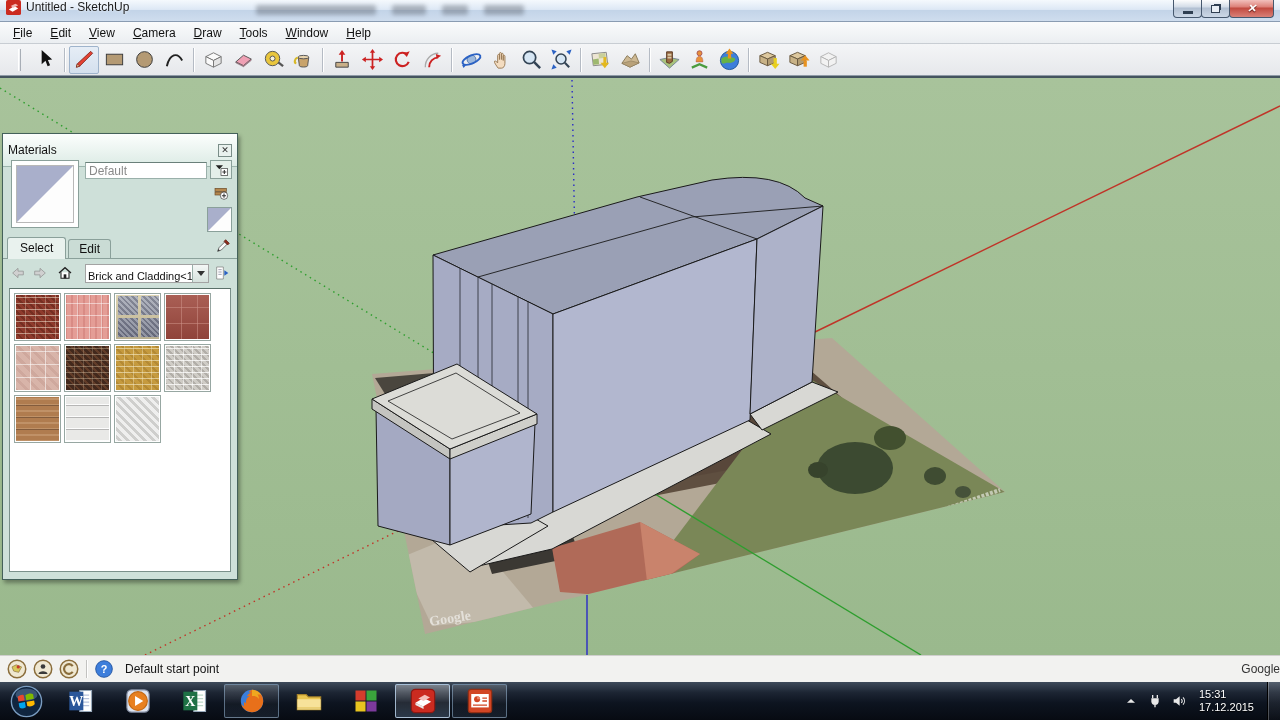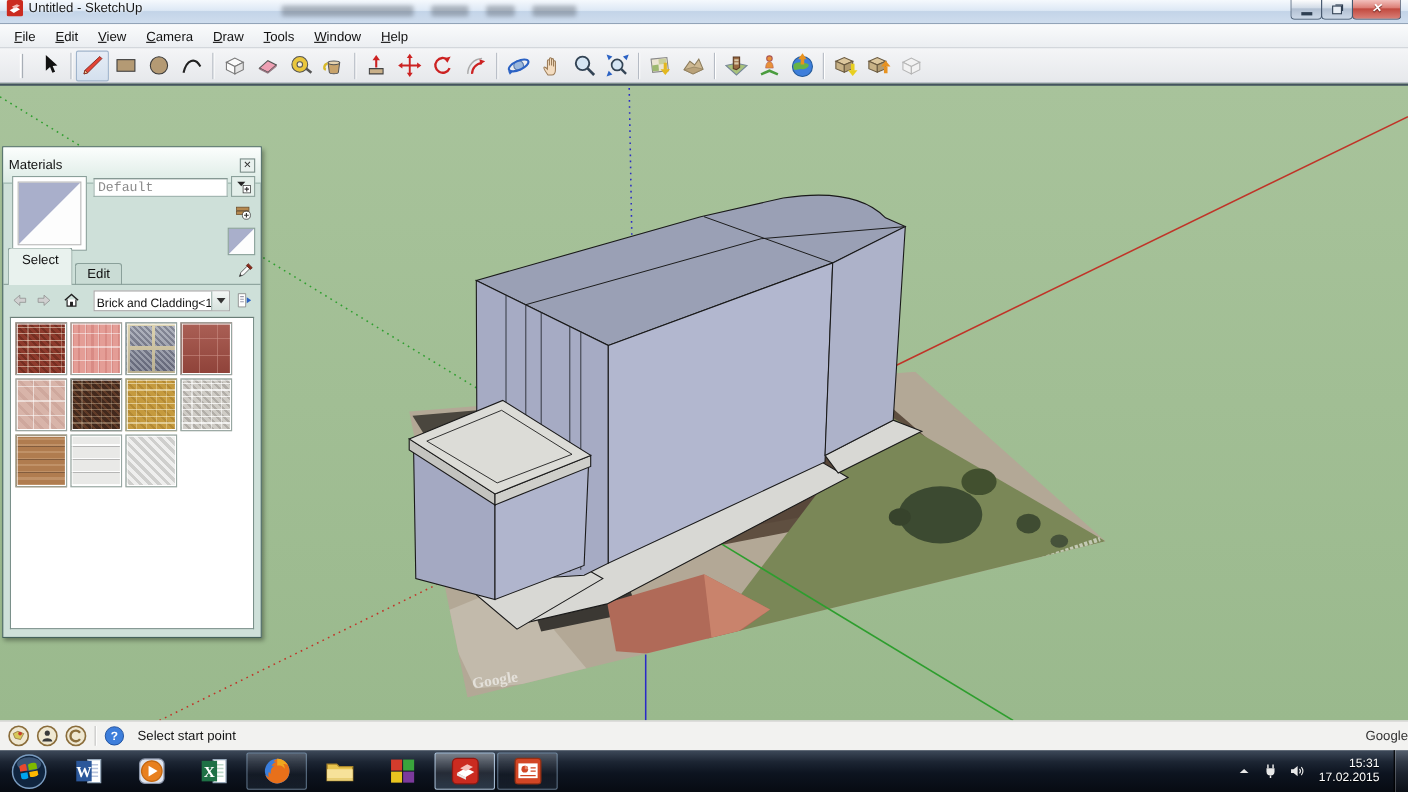--- a/index.html
+++ b/index.html
@@ -30,27 +30,27 @@
 .tb-btn.active{background:linear-gradient(#e6edf6,#d4e0ee);border-color:#9fb4cc}
 
 #viewport{position:absolute;top:76px;left:0;width:1280px;height:579px;background:#9fbd92;border-top:2px solid #44545e}
 #viewport svg.scene{position:absolute;left:0;top:0}
 
 #materials{position:absolute;left:2px;top:55px;width:236px;height:447px;background:#cee0d9;border:1px solid #44615a;box-shadow:2px 3px 4px rgba(0,0,0,.35)}
 #materials .ptitle{height:33px;background:linear-gradient(#fcfefd,#dcebe5);border-bottom:1px solid #9cb5ad;display:flex;align-items:center;padding:0 5px;font-size:12px}
 .pclose{margin-left:auto;width:14px;height:13px;border:1px solid #7a8d88;background:#e9f1ee;font-size:9px;line-height:11px;text-align:center;color:#333}
 .preview{position:absolute;left:8px;top:26px;width:68px;height:68px;background:#fff;border:1px solid #8aa09a;padding:4px}
 .preview i{display:block;width:100%;height:100%;border:1px solid #b8b8b8;background:linear-gradient(to bottom right,#a9afcb 49.5%,#fdfdfd 50.5%)}
-.mname{position:absolute;left:82px;top:28px;width:122px;height:17px;border:1px solid #9ab0aa;border-top-color:#6a807a;background:#fff;color:#8a8a8a;font-size:12px;padding:0 3px;font-family:Liberation Mono, monospace}
+.mname{position:absolute;left:82px;top:28px;width:122px;height:17px;border:1px solid #9ab0aa;border-top-color:#6a807a;background:#fff;color:#8a8a8a;font-size:12px;padding:0 3px;font-family:Liberation Sans, sans-serif}
 .sbtn{position:absolute;display:flex;align-items:center;justify-content:center;background:#e4efea;border:1px solid #8aa09a}
 .sbtn svg{width:16px;height:16px}
 #swatch-current{background:linear-gradient(to bottom right,#a9afcb 49.5%,#fdfdfd 50.5%)}
 .tabs{position:absolute;left:4px;top:104px;display:flex;align-items:flex-end;height:21px}
 .tab{border:1px solid #8aa09a;border-bottom:none;border-radius:3px 3px 0 0;background:#cadcd5;padding:2px 10px 3px;font-size:12px;margin-right:2px}
-.tab.active{background:#e9f2ee;padding:3px 12px 16px;position:relative;z-index:2}
+.tab.active{background:#e9f2ee;padding:3px 12px 4px;position:relative;z-index:2}
 .tabline{position:absolute;left:0;right:0;top:124px;height:1px;background:#8aa09a}
 .navrow{position:absolute;left:0;top:129px;height:22px;width:100%}
 .navrow .nbtn{position:absolute;top:1px;width:18px;height:18px;display:flex;align-items:center;justify-content:center}
 .navrow svg{width:16px;height:16px}
 .dropdown{position:absolute;left:82px;top:1px;width:124px;height:19px;border:1px solid #a3a3a3;background:#fff;display:flex;align-items:flex-end}
 .dropdown .dtext{flex:1;font-size:11px;padding:0 2px;white-space:nowrap;overflow:hidden}
 .dropdown .darrow{width:16px;height:17px;background:linear-gradient(#f4f7f6,#d6e2dd);border-left:1px solid #9ab0aa;display:flex;align-items:center;justify-content:center}
 .dropdown .darrow i{width:0;height:0;border:4px solid transparent;border-top:5px solid #333;margin-top:4px}
 .matlist{position:absolute;left:6px;top:154px;right:6px;bottom:7px;background:#fff;border:1px solid #7a908a;border-top-color:#5a7069;padding:4px;display:flex;flex-wrap:wrap;gap:3px;align-content:flex-start}
 .swatch{width:47px;height:48px;border:1px solid #97a7a2;box-shadow:inset 0 0 0 1px #fff}
@@ -77,21 +77,21 @@
 #taskbar{position:absolute;top:682px;left:0;right:0;height:38px;background:linear-gradient(#3e4a5a,#1c2533 28%,#0d1420 55%,#070b12);display:flex;align-items:center}
 #start-button{width:52px;height:38px;display:flex;align-items:center;justify-content:center}
 #start-button svg{width:33px;height:33px}
 .task-item{width:55px;height:34px;margin:0 1px;border-radius:2px;display:flex;align-items:center;justify-content:center;border:1px solid transparent}
 .task-item svg{width:28px;height:28px}
 .task-item.running{border-color:rgba(150,180,210,.55);background:linear-gradient(rgba(255,255,255,.16),rgba(255,255,255,.03) 60%,rgba(120,160,200,.12))}
 .task-item.active{border-color:rgba(190,215,240,.8);background:linear-gradient(rgba(255,255,255,.35),rgba(255,255,255,.10) 55%,rgba(150,190,230,.25))}
 #tray{margin-left:auto;display:flex;align-items:center;gap:7px;height:38px}
 .tray-icon{width:17px;height:17px;display:flex;align-items:center;justify-content:center}
 .tray-icon svg{width:16px;height:16px}
-#clock{color:#fff;font-size:11px;line-height:13px;text-align:right;text-shadow:0 1px 1px #000;margin:0 6px 0 4px}
+#clock{color:#fff;font-size:11px;line-height:13px;text-shadow:0 1px 1px #000;margin:0 6px 0 4px}
 #show-desktop{width:13px;height:38px;border-left:1px solid #000;box-shadow:inset 1px 0 0 rgba(255,255,255,.25);background:linear-gradient(rgba(255,255,255,.12),rgba(255,255,255,.02))}
 </style>
 </head>
 <body>
 
 <div id="app">
 
   <div id="titlebar">
     <svg width="15" height="15" viewBox="0 0 16 16">
         <rect width="16" height="16" rx="2" fill="#cb2b20"></rect>
@@ -504,21 +504,21 @@
           </svg>
         </span>
       </span>
     <span class="st-sep"></span>
     <span class="st-icon" id="help-slot">
         <svg viewBox="0 0 24 24">
           <circle cx="12" cy="12" r="10" fill="#3d7edb" stroke="#1d4e9b"></circle>
           <text x="12" y="16.5" font-size="13" font-weight="bold" fill="#fff" text-anchor="middle" font-family="Liberation Sans,sans-serif">?</text>
         </svg>
       </span>
-    <span id="status-msg">Select start point</span>
+    <span id="status-msg">Default start point</span>
     <span id="length-label">Google</span>
   </div>
 
   <div id="taskbar">
     <div id="start-button">
         <svg viewBox="0 0 24 24">
           <circle cx="12" cy="12" r="11" fill="#10253f" stroke="#7a9cc0"></circle>
           <ellipse cx="12" cy="7" rx="8" ry="4.5" fill="rgba(170,210,255,.28)"></ellipse>
           <g transform="rotate(-10 12 12)">
             <path d="M6.2 7.5c2.2-1.2 4.6-1.4 4.6 0V11H6.2z" fill="#e8482f"></path>
@@ -608,18 +608,18 @@
           </span>
           <span class="tray-icon">
             <svg viewBox="0 0 24 24">
               <path d="M4 9.5v5h3.5L13 19V5L7.5 9.5z" fill="#e8e8e8"></path>
               <path d="M15.5 9a4.5 4.5 0 0 1 0 6M18 6.5a8 8 0 0 1 0 11" fill="none" stroke="#e8e8e8" stroke-width="1.6"></path>
             </svg>
           </span>
         </span>
       <div id="clock">
         <div>15:31</div>
-        <div>17.02.2015</div>
+        <div>17.12.2015</div>
       </div>
       <div id="show-desktop"></div>
     </div>
   </div>
 </div>
 
 </body></html>

